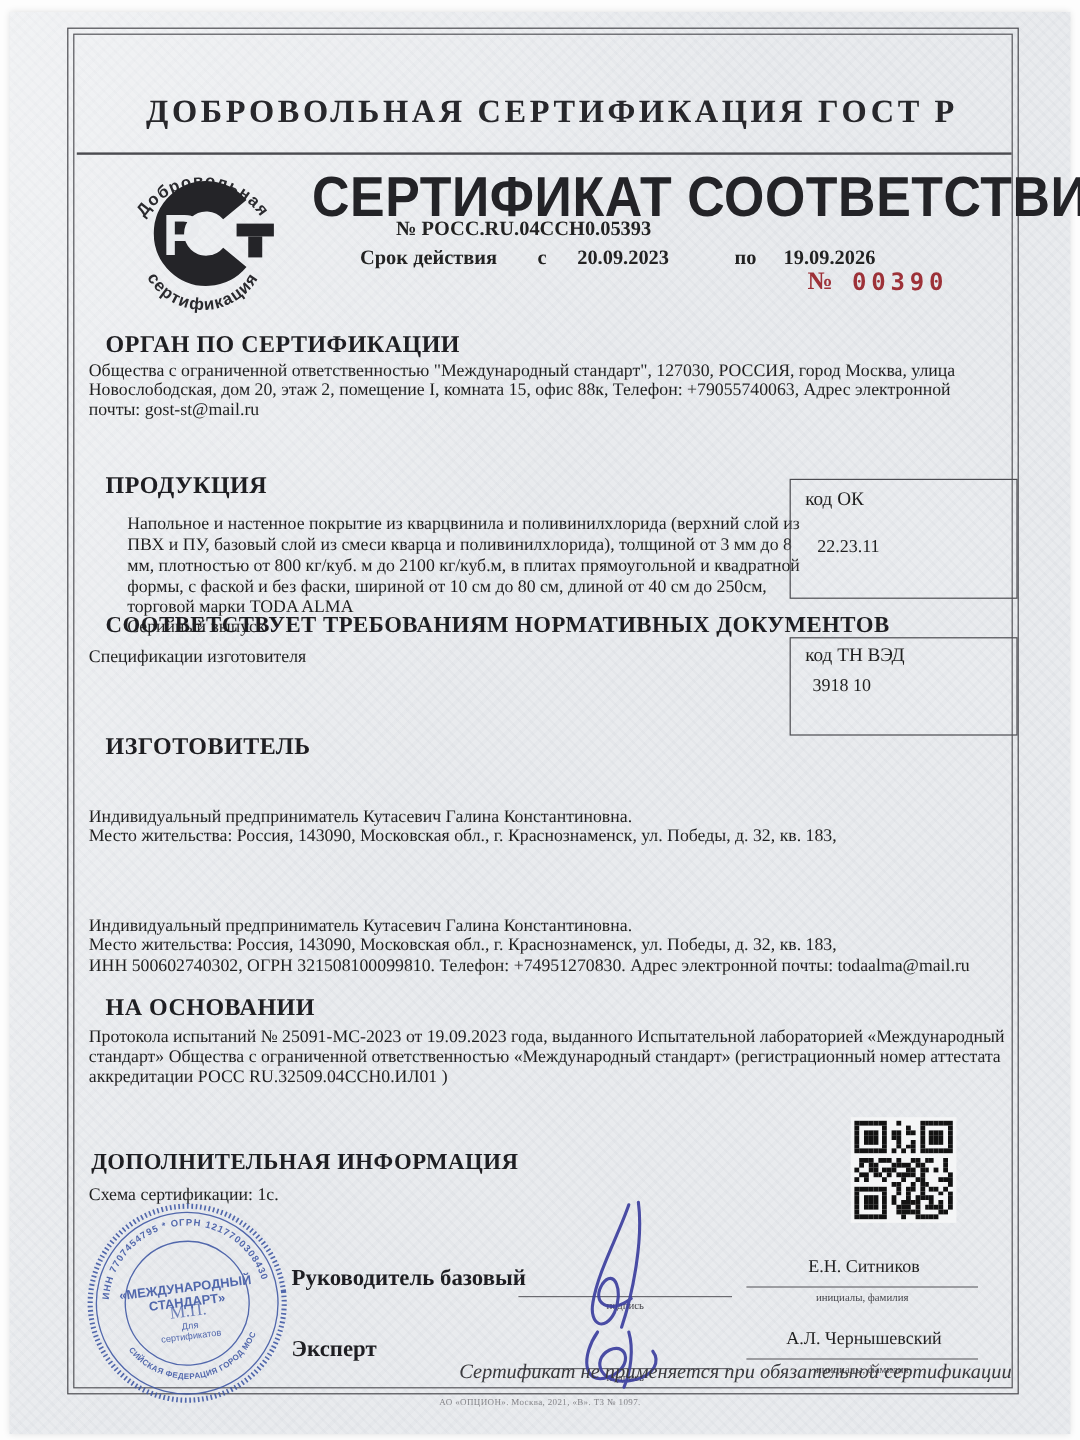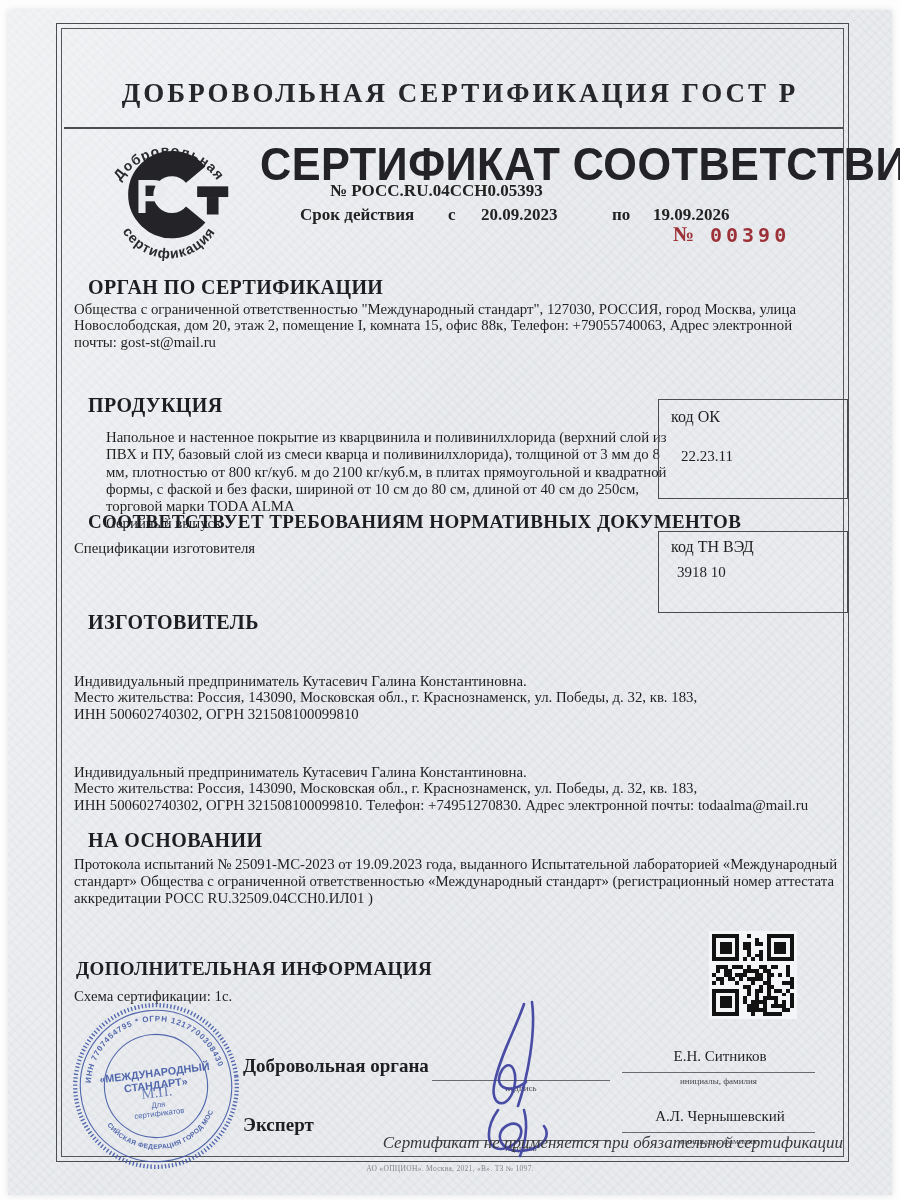--- a/index.html
+++ b/index.html
@@ -112,21 +112,20 @@
   <div class="abs body-txt" style="left:74px;top:540px;">Спецификации изготовителя</div>
   <div class="abs code-box" style="left:658px;top:531px;width:188px;height:80px;">
     <div class="code-label" style="margin:6px 0 0 12px;">код ТН ВЭД</div>
     <div class="code-val" style="margin:8px 0 0 18px;">3918 10</div>
   </div>
 
   <div class="abs h1" style="left:88px;top:611px;">ИЗГОТОВИТЕЛЬ</div>
   <div class="abs body-txt" style="left:74px;top:673px;">
     <div>Индивидуальный предприниматель Кутасевич Галина Константиновна.</div>
     <div>Место жительства: Россия, 143090, Московская обл., г. Краснознаменск, ул. Победы, д. 32, кв. 183,</div>
-    <div>ИНН 500602740302, ОГРН 321508100099810</div>
   </div>
 
   <div class="abs body-txt" style="left:74px;top:764px;">
     <div>Индивидуальный предприниматель Кутасевич Галина Константиновна.</div>
     <div>Место жительства: Россия, 143090, Московская обл., г. Краснознаменск, ул. Победы, д. 32, кв. 183,</div>
     <div>ИНН 500602740302, ОГРН 321508100099810. Телефон: +74951270830. Адрес электронной почты: todaalma@mail.ru</div>
   </div>
 
   <div class="abs h1" style="left:88px;top:829px;">НА ОСНОВАНИИ</div>
   <div class="abs body-txt" style="left:74px;top:856px;line-height:16.8px;">
@@ -602,21 +601,21 @@
         </text>
         <text x="100" y="89" font-size="12.5" font-weight="bold" text-anchor="middle">«МЕЖДУНАРОДНЫЙ</text>
         <text x="100" y="103" font-size="12.5" font-weight="bold" text-anchor="middle">СТАНДАРТ»</text>
         <text x="100" y="113" font-size="17" font-family="Liberation Serif, serif" opacity="0.8" text-anchor="middle">М.П.</text>
         <text x="100" y="125" font-size="9" text-anchor="middle">Для</text>
         <text x="100" y="135" font-size="9" text-anchor="middle">сертификатов</text>
       </g>
     </svg>
   </div>
 
-  <div class="abs sig-label" style="left:243px;top:1055px;">Добровольная органа</div>
+  <div class="abs sig-label" style="left:243px;top:1055px;">Руководитель базовый</div>
   <div class="abs sig-line" style="left:432px;top:1080px;width:178px;"></div>
   <div class="abs sig-caption" style="left:432px;top:1083px;width:178px;">подпись</div>
   <div class="abs sig-name" style="left:630px;top:1048px;width:180px;">Е.Н. Ситников</div>
   <div class="abs sig-line" style="left:622px;top:1072px;width:193px;"></div>
   <div class="abs sig-caption" style="left:622px;top:1076px;width:193px;">инициалы, фамилия</div>
 
   <div class="abs sig-label" style="left:243px;top:1114px;">Эксперт</div>
   <div class="abs sig-line" style="left:432px;top:1140px;width:178px;"></div>
   <div class="abs sig-caption" style="left:432px;top:1143px;width:178px;">подпись</div>
   <div class="abs sig-name" style="left:630px;top:1108px;width:180px;">А.Л. Чернышевский</div>

